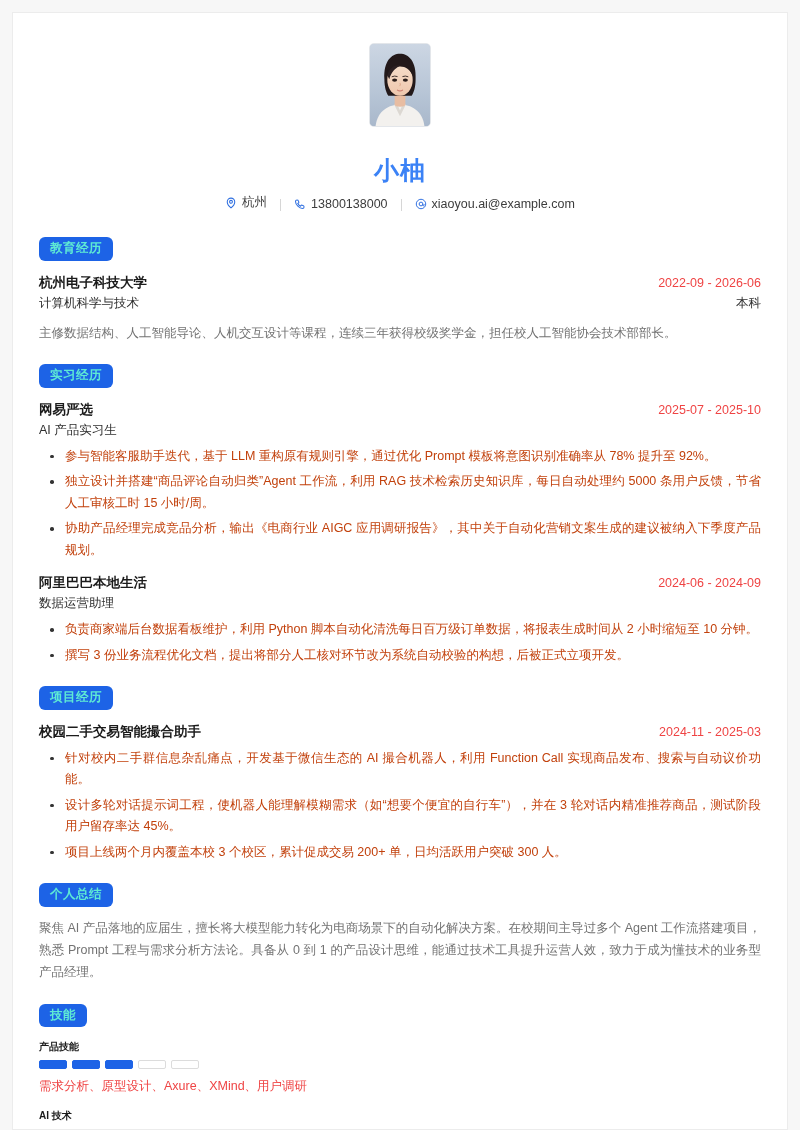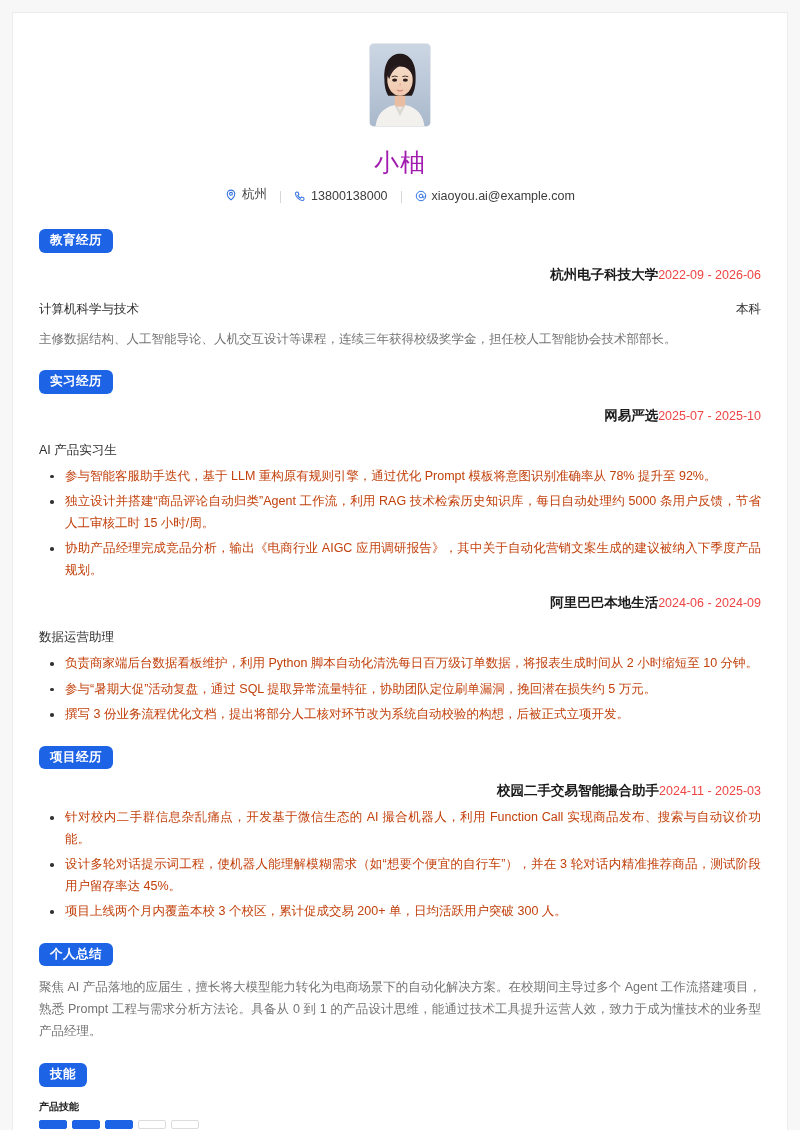--- a/index.html
+++ b/index.html
@@ -27,24 +27,24 @@
     width: 62px; height: 84px;
     margin: 0 auto;
     border-radius: 5px;
     overflow: hidden;
     border: 1px solid #e3e6ea;
     background: linear-gradient(170deg,#c9d4e2 0%,#b9c6d6 55%,#aebcce 100%);
     position: relative;
   }
   .avatar svg { display:block; width:100%; height:100%; }
   .name {
-    margin-top: 20px;
+    margin-top: 28px;
     font-size: 25px;
-    font-weight: 400;
-    color: #a21caf;
+    font-weight: 700;
+    color: #3b82f6;
     letter-spacing: 1px;
     line-height: 1.2;
   }
   .contacts {
     margin-top: 9px;
     display: flex;
     justify-content: center;
     align-items: flex-end;
     gap: 0px;
     font-size: 12.5px;
@@ -60,50 +60,50 @@
   .contact .ci svg { width:12px; height:12px; display:block; }
   .divider-v {
     width: 1px; height: 12px; background: #d6d6d6;
   }
 
   
   .section { margin-top: 20px; }
   .sec-badge {
     display: inline-block;
     background: #1d63e6;
-    color: #ffffff;
+    color: #5eead4;
     font-size: 12.5px;
     font-weight: 700;
     padding: 5px 11px 6px 11px;
     border-radius: 6px;
     line-height: 1;
     letter-spacing: 0.5px;
   }
   .entry { margin-top: 13px; }
   .entry-head {
     display: flex;
-    justify-content: flex-end;
+    justify-content: space-between;
     align-items: baseline;
   }
   .entry-org {
     font-size: 13.5px;
     font-weight: 700;
     color: #1b1b1b;
   }
   .entry-date {
     font-size: 12.5px;
     font-weight: 400;
     color: #ef4444;
     white-space: nowrap;
   }
   .entry-sub {
     display: flex;
     justify-content: space-between;
     align-items: baseline;
-    margin-top: 17px;
+    margin-top: 3px;
   }
   .entry-role {
     font-size: 12.5px;
     color: #2e2e2e;
   }
   .entry-extra {
     font-size: 12.5px;
     color: #2e2e2e;
     white-space: nowrap;
   }
@@ -277,21 +277,20 @@
           <div class="entry-head">
             <span class="entry-org">阿里巴巴本地生活</span>
             <span class="entry-date">2024-06 - 2024-09</span>
           </div>
           <div class="entry-sub">
             <span class="entry-role">数据运营助理</span>
             <span class="entry-extra"></span>
           </div>
           <ul class="bullets">
             <li>负责商家端后台数据看板维护，利用 Python 脚本自动化清洗每日百万级订单数据，将报表生成时间从 2 小时缩短至 10 分钟。</li>
-            <li>参与“暑期大促”活动复盘，通过 SQL 提取异常流量特征，协助团队定位刷单漏洞，挽回潜在损失约 5 万元。</li>
             <li>撰写 3 份业务流程优化文档，提出将部分人工核对环节改为系统自动校验的构想，后被正式立项开发。</li>
           </ul>
         </div></div>
       <div class="section"><span class="sec-badge">项目经历</span><div class="entry">
           <div class="entry-head">
             <span class="entry-org">校园二手交易智能撮合助手</span>
             <span class="entry-date">2024-11 - 2025-03</span>
           </div>
           <ul class="bullets">
             <li>针对校内二手群信息杂乱痛点，开发基于微信生态的 AI 撮合机器人，利用 Function Call 实现商品发布、搜索与自动议价功能。</li>

